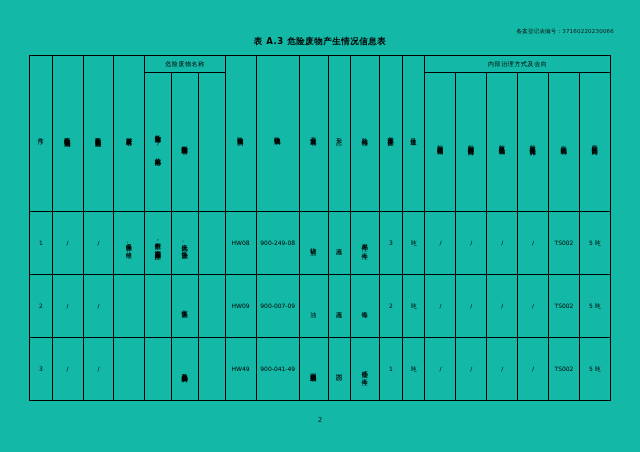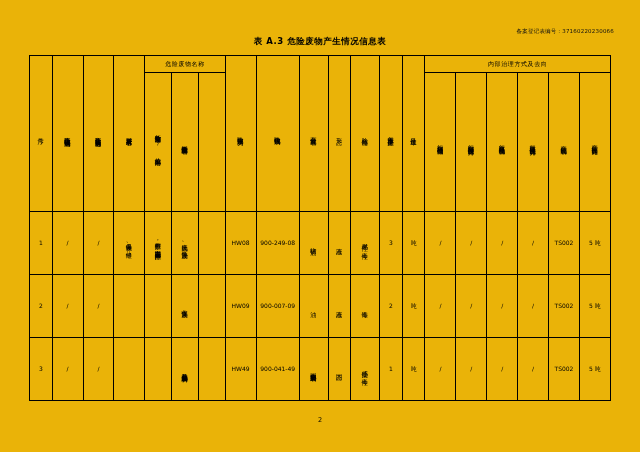--- a/index.html
+++ b/index.html
@@ -4,21 +4,21 @@
 <style>
   html, body {
     margin: 0;
     padding: 0;
     background: #c8c8c8;
   }
   .page {
     position: relative;
     width: 640px;
     height: 452px;
-    background: #eab308;
+    background: #14b8a6;
     margin: 0 auto;
     font-family: "DejaVu Sans", "Liberation Sans", sans-serif;
     color: #000;
     overflow: hidden;
   }
   .filing-no {
     position: absolute;
     top: 28px;
     right: 26px;
     font-size: 5.5px;

